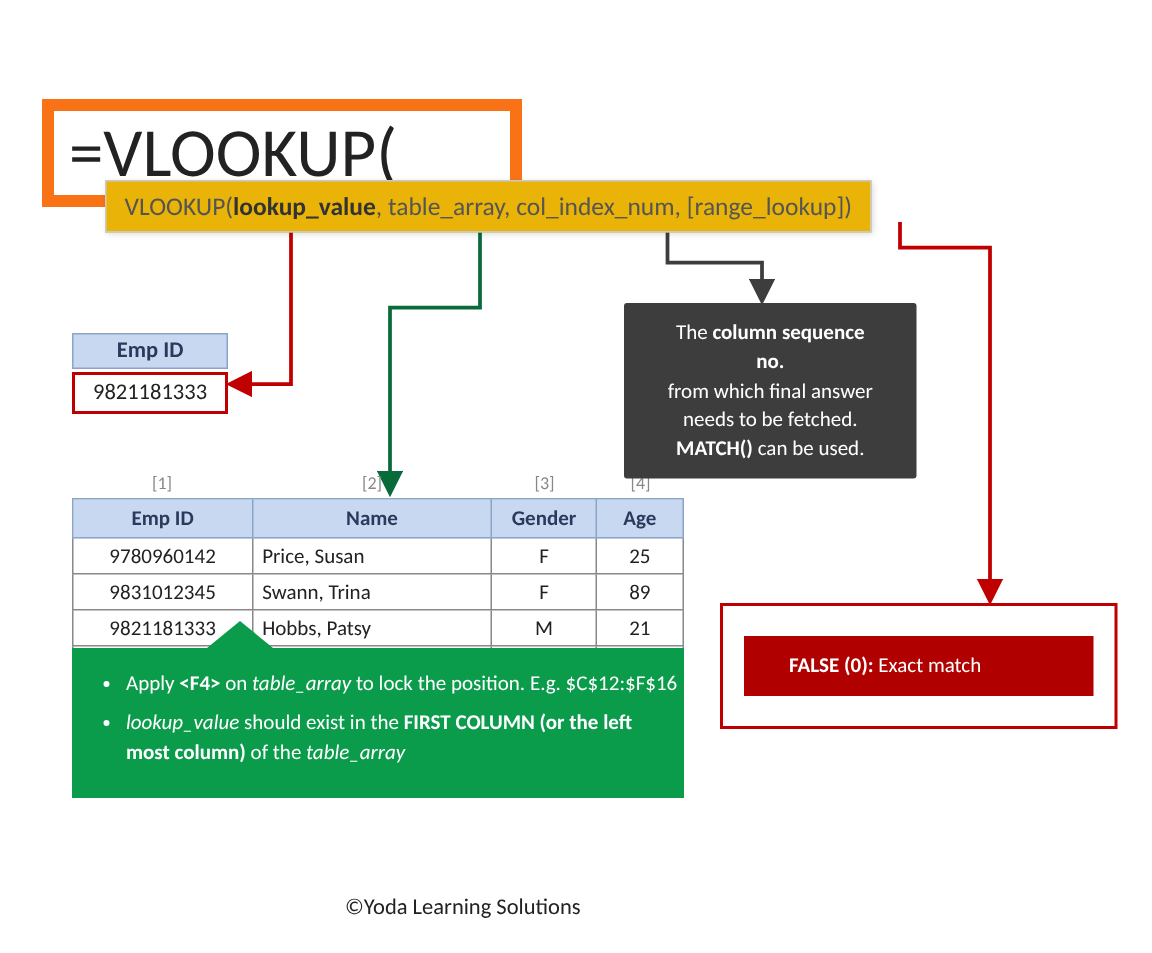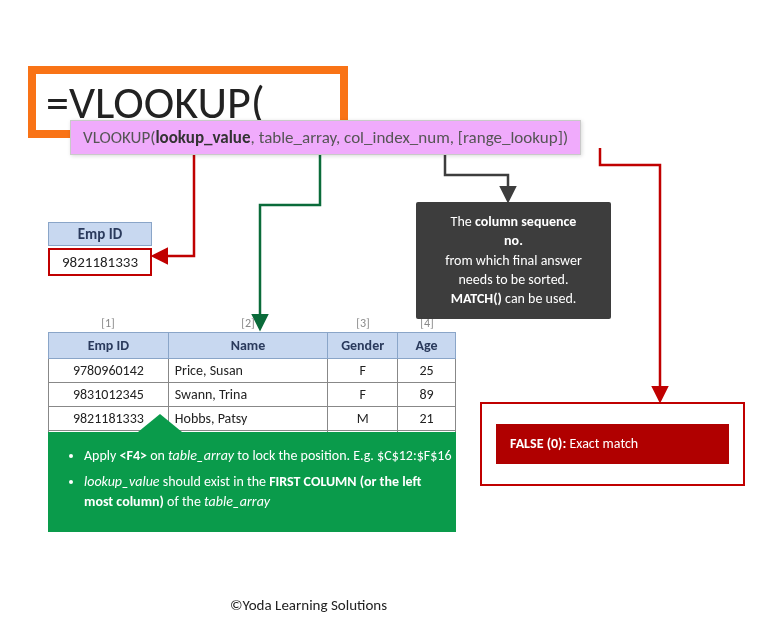--- a/index.html
+++ b/index.html
@@ -26,21 +26,21 @@
     padding-left: 10px;
     display: flex;
     align-items: center;
     color: #222;
     margin-top: 48px;
   }
   .tooltip-bar {
     position: absolute;
     left: 70px;
     top: 120px;
-    background: #f0abfc;
+    background: #eab308;
     border: 1px solid #c9c9c9;
     padding: 6px 12px;
     font-size: 17px;
     color: #555;
     box-shadow: 1px 1px 4px rgba(0,0,0,0.15);
     white-space: nowrap;
   }
   .tooltip-bar b { color: #333; font-weight: bold; }
   .empid-block {
     position: absolute;
@@ -140,21 +140,21 @@
     left: 480px;
     top: 402px;
     width: 265px;
     border: 2px solid #c00000;
     padding: 12px 0;
   }
   .red-panel {
     background: #b00000;
     color: #fff;
     margin: 8px 14px;
-    padding: 10px 14px;
+    padding: 10px 30px;
     font-size: 14px;
     line-height: 1.4;
   }
   .red-panel ol { margin: 4px 0 0 0; padding-left: 20px; }
   .red-panel b { font-weight: bold; }
   .sup { font-size: 10px; vertical-align: super; }
   .copyright {
     position: absolute;
     left: 230px;
     top: 596px;
@@ -261,21 +261,21 @@
     </li>
     <li>
       <i>lookup_value</i><span> should exist in the </span><b>FIRST COLUMN (or the left most column)</b><span> of the </span><i>table_array</i>
     </li>
   </ul>
 </div>
 
 <div class="dark-box">
   <span>The </span><b>column sequence no.</b><br>
   <span>from which final answer</span><br>
-  <span>needs to be sorted.</span><br>
+  <span>needs to be fetched.</span><br>
   <b>MATCH()</b><span> can be used.</span>
 </div>
 
 <div class="red-box">
   <div class="red-panel">
     <b>FALSE (0):</b><span> Exact match</span><br>
   </div>
 </div>
 
 <div class="copyright">©Yoda Learning Solutions</div>

